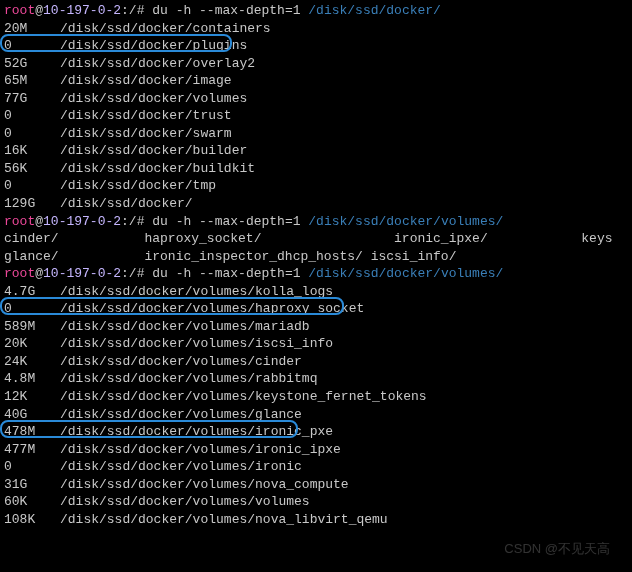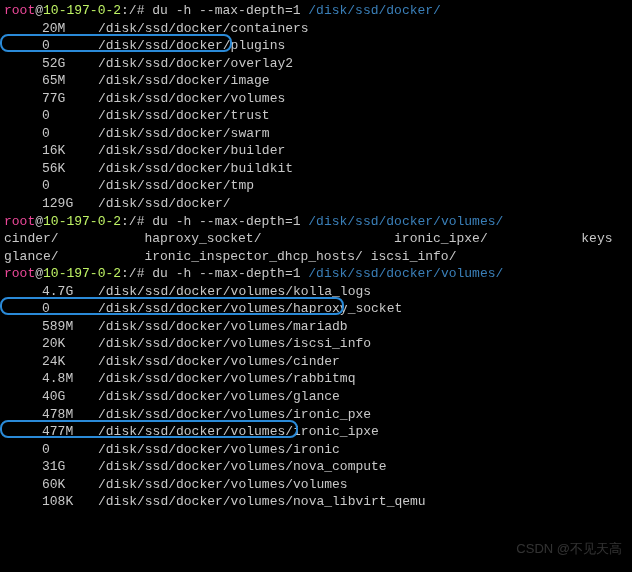--- a/index.html
+++ b/index.html
@@ -9,33 +9,33 @@
     font-family: "Courier New", monospace;
     font-size: 13px;
     line-height: 1.35;
     width: 632px;
     height: 572px;
     overflow: hidden;
     padding: 2px 4px;
     position: relative;
   }
   .prompt-user { color: #ec4899; }
-  .prompt-host { color: #bef264; }
+  .prompt-host { color: #c4b5fd; }
   .cmd-path   { color: #3a7fb8; }
   .line { white-space: pre; }
-  .size { display: inline-block; width: 56px; margin-left: 38px; }
+  .size { display: inline-block; width: 56px; }
   .hl-box {
     position: absolute;
     border: 2px solid #2a8ad8;
     border-radius: 8px;
     pointer-events: none;
   }
   .watermark {
     position: absolute;
-    right: 10px;
+    right: 22px;
     bottom: 14px;
     color: rgba(200,200,200,0.25);
     font-family: sans-serif;
     font-size: 13px;
   }
 </style>
 </head>
 <body>
 
 <div class="line"><span class="prompt-user">root</span><span>@</span><span class="prompt-host">10-197-0-2</span><span>:/# </span><span>du -h --max-depth=1 </span><span class="cmd-path">/disk/ssd/docker/</span></div>
@@ -63,20 +63,21 @@
 
 <div class="line"><span class="prompt-user">root</span><span>@</span><span class="prompt-host">10-197-0-2</span><span>:/# </span><span>du -h --max-depth=1 </span><span class="cmd-path">/disk/ssd/docker/volumes/</span></div>
 
 <div id="du2-block">
     <div class="line"><span class="size">4.7G</span><span>/disk/ssd/docker/volumes/kolla_logs</span></div>
     <div class="line"><span class="size">0</span><span>/disk/ssd/docker/volumes/haproxy_socket</span></div>
     <div class="line"><span class="size">589M</span><span>/disk/ssd/docker/volumes/mariadb</span></div>
     <div class="line"><span class="size">20K</span><span>/disk/ssd/docker/volumes/iscsi_info</span></div>
     <div class="line"><span class="size">24K</span><span>/disk/ssd/docker/volumes/cinder</span></div>
     <div class="line"><span class="size">4.8M</span><span>/disk/ssd/docker/volumes/rabbitmq</span></div>
+    <div class="line"><span class="size">12K</span><span>/disk/ssd/docker/volumes/keystone_fernet_tokens</span></div>
     <div class="line"><span class="size">40G</span><span>/disk/ssd/docker/volumes/glance</span></div>
     <div class="line"><span class="size">478M</span><span>/disk/ssd/docker/volumes/ironic_pxe</span></div>
     <div class="line"><span class="size">477M</span><span>/disk/ssd/docker/volumes/ironic_ipxe</span></div>
     <div class="line"><span class="size">0</span><span>/disk/ssd/docker/volumes/ironic</span></div>
     <div class="line"><span class="size">31G</span><span>/disk/ssd/docker/volumes/nova_compute</span></div>
     <div class="line"><span class="size">60K</span><span>/disk/ssd/docker/volumes/volumes</span></div>
     <div class="line"><span class="size">108K</span><span>/disk/ssd/docker/volumes/nova_libvirt_qemu</span></div>
   </div>
 
 <div class="hl-box" id="hl-overlay2" style="top: 34px; left: 0px; width: 232px; height: 18px;"></div>

